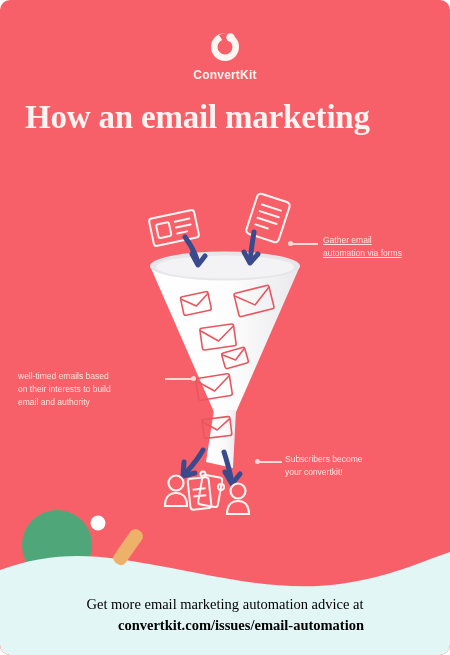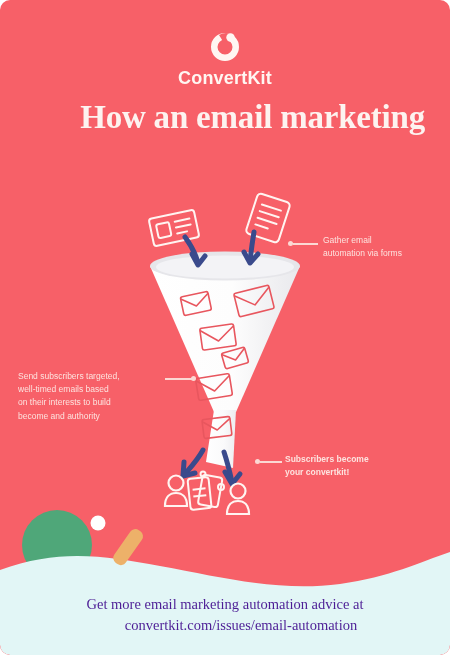--- a/index.html
+++ b/index.html
@@ -26,32 +26,32 @@
     width: 450px;
     text-align: center;
   }
   #logo-mark {
     display: block;
     margin: 0 auto 4px auto;
   }
   #logo-word {
     display: block;
     color: #FFF6F2;
-    font-size: 18px;
+    font-size: 12px;
     font-weight: bold;
     letter-spacing: 0.2px;
     font-family: "Liberation Sans", sans-serif;
   }
   
   #title {
     position: absolute;
     top: 98px;
     left: 25px;
     width: 400px;
-    text-align: right;
+    text-align: left;
     color: #FDF3F0;
     font-family: "Liberation Serif", serif;
     font-weight: bold;
     font-size: 33px;
     line-height: 1.2;
     letter-spacing: -0.2px;
   }
   
   #stage {
     position: absolute;
@@ -61,49 +61,49 @@
     height: 655px;
   }
   
   .annot {
     position: absolute;
     color: #FDE3DF;
     font-size: 8.5px;
     line-height: 1.55;
     font-family: "Liberation Sans", sans-serif;
   }
-  #annot-1 { top: 234px; left: 323px; width: 110px; text-align: left; }
+  #annot-1 { top: 234px; left: 323px; width: 110px; text-align: left; text-decoration: underline; }
   #annot-2 { top: 370px; left: 18px;  width: 140px; text-align: left; }
-  #annot-3 { top: 453px; left: 285px; width: 120px; text-align: left; font-weight: bold; }
+  #annot-3 { top: 453px; left: 285px; width: 120px; text-align: left; }
 
   .conn {
     position: absolute;
     height: 1.5px;
     background: #FBD9D4;
   }
   .conn-dot {
     position: absolute;
     width: 5px;
     height: 5px;
     border-radius: 50%;
     background: #FBD9D4;
   }
   
   #footer-text {
     position: absolute;
     left: 0;
     top: 594px;
     width: 450px;
     text-align: center;
-    color: #4c1d95;
+    color: #000000;
     font-family: "Liberation Serif", serif;
     font-size: 14.5px;
     line-height: 1.42;
   }
-  #footer-line2 { font-weight: normal; padding-left: 32px; }
+  #footer-line2 { font-weight: bold; padding-left: 32px; }
 </style>
 </head>
 <body>
 
 <div id="poster">
 
   <svg id="stage" viewBox="0 0 450 655">
     <defs>
       <clipPath id="posterClip">
         <rect x="0" y="0" width="450" height="655" rx="10" ry="10"></rect>
@@ -242,24 +242,23 @@
   <div class="conn-dot" style="top:241px; left:288px;"></div>
   <div class="conn" style="top:243px; left:293px; width:25px;"></div>
   <div class="annot" id="annot-1">
     <div>Gather email</div>
     <div>automation via forms</div>
   </div>
 
   <div class="conn" style="top:378px; left:165px; width:28px;"></div>
   <div class="conn-dot" style="top:376px; left:191px;"></div>
   <div class="annot" id="annot-2">
-    <div>Send subscribers targeted,</div>
     <div>well-timed emails based</div>
     <div>on their interests to build</div>
-    <div>become and authority</div>
+    <div>email and authority</div>
   </div>
 
   <div class="conn-dot" style="top:459px; left:255px;"></div>
   <div class="conn" style="top:461px; left:260px; width:22px;"></div>
   <div class="annot" id="annot-3">
     <div>Subscribers become</div>
     <div>your convertkit!</div>
   </div>
 
   <div id="footer-text">

